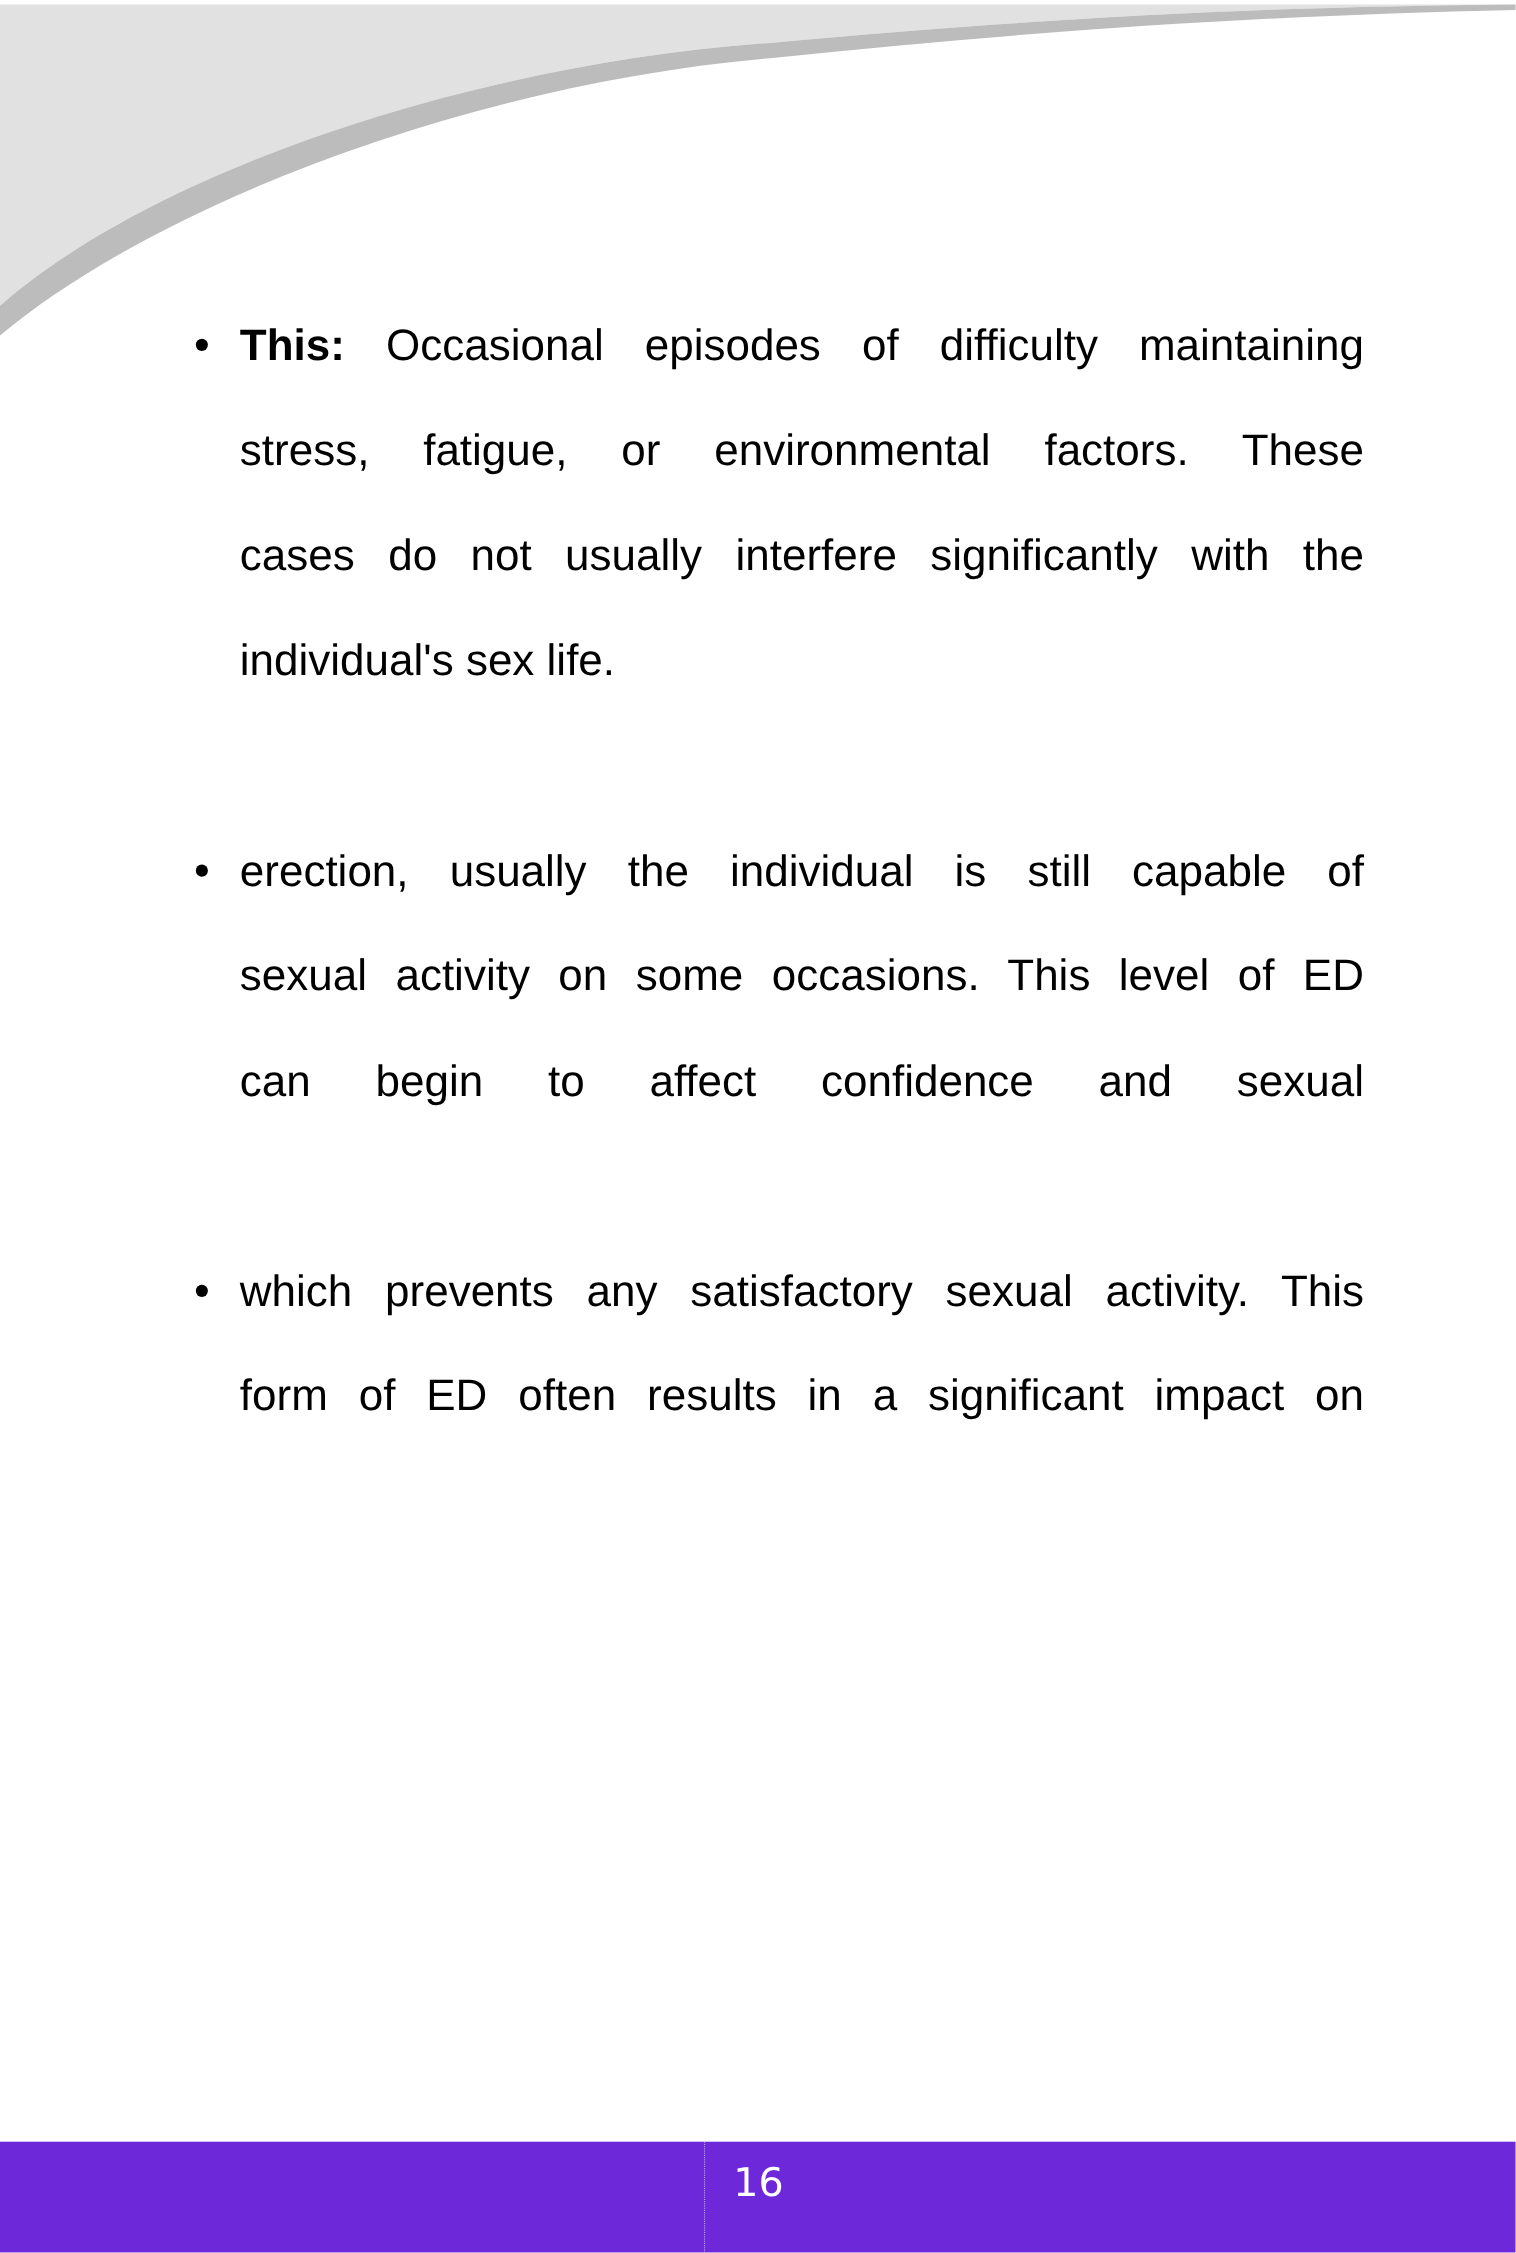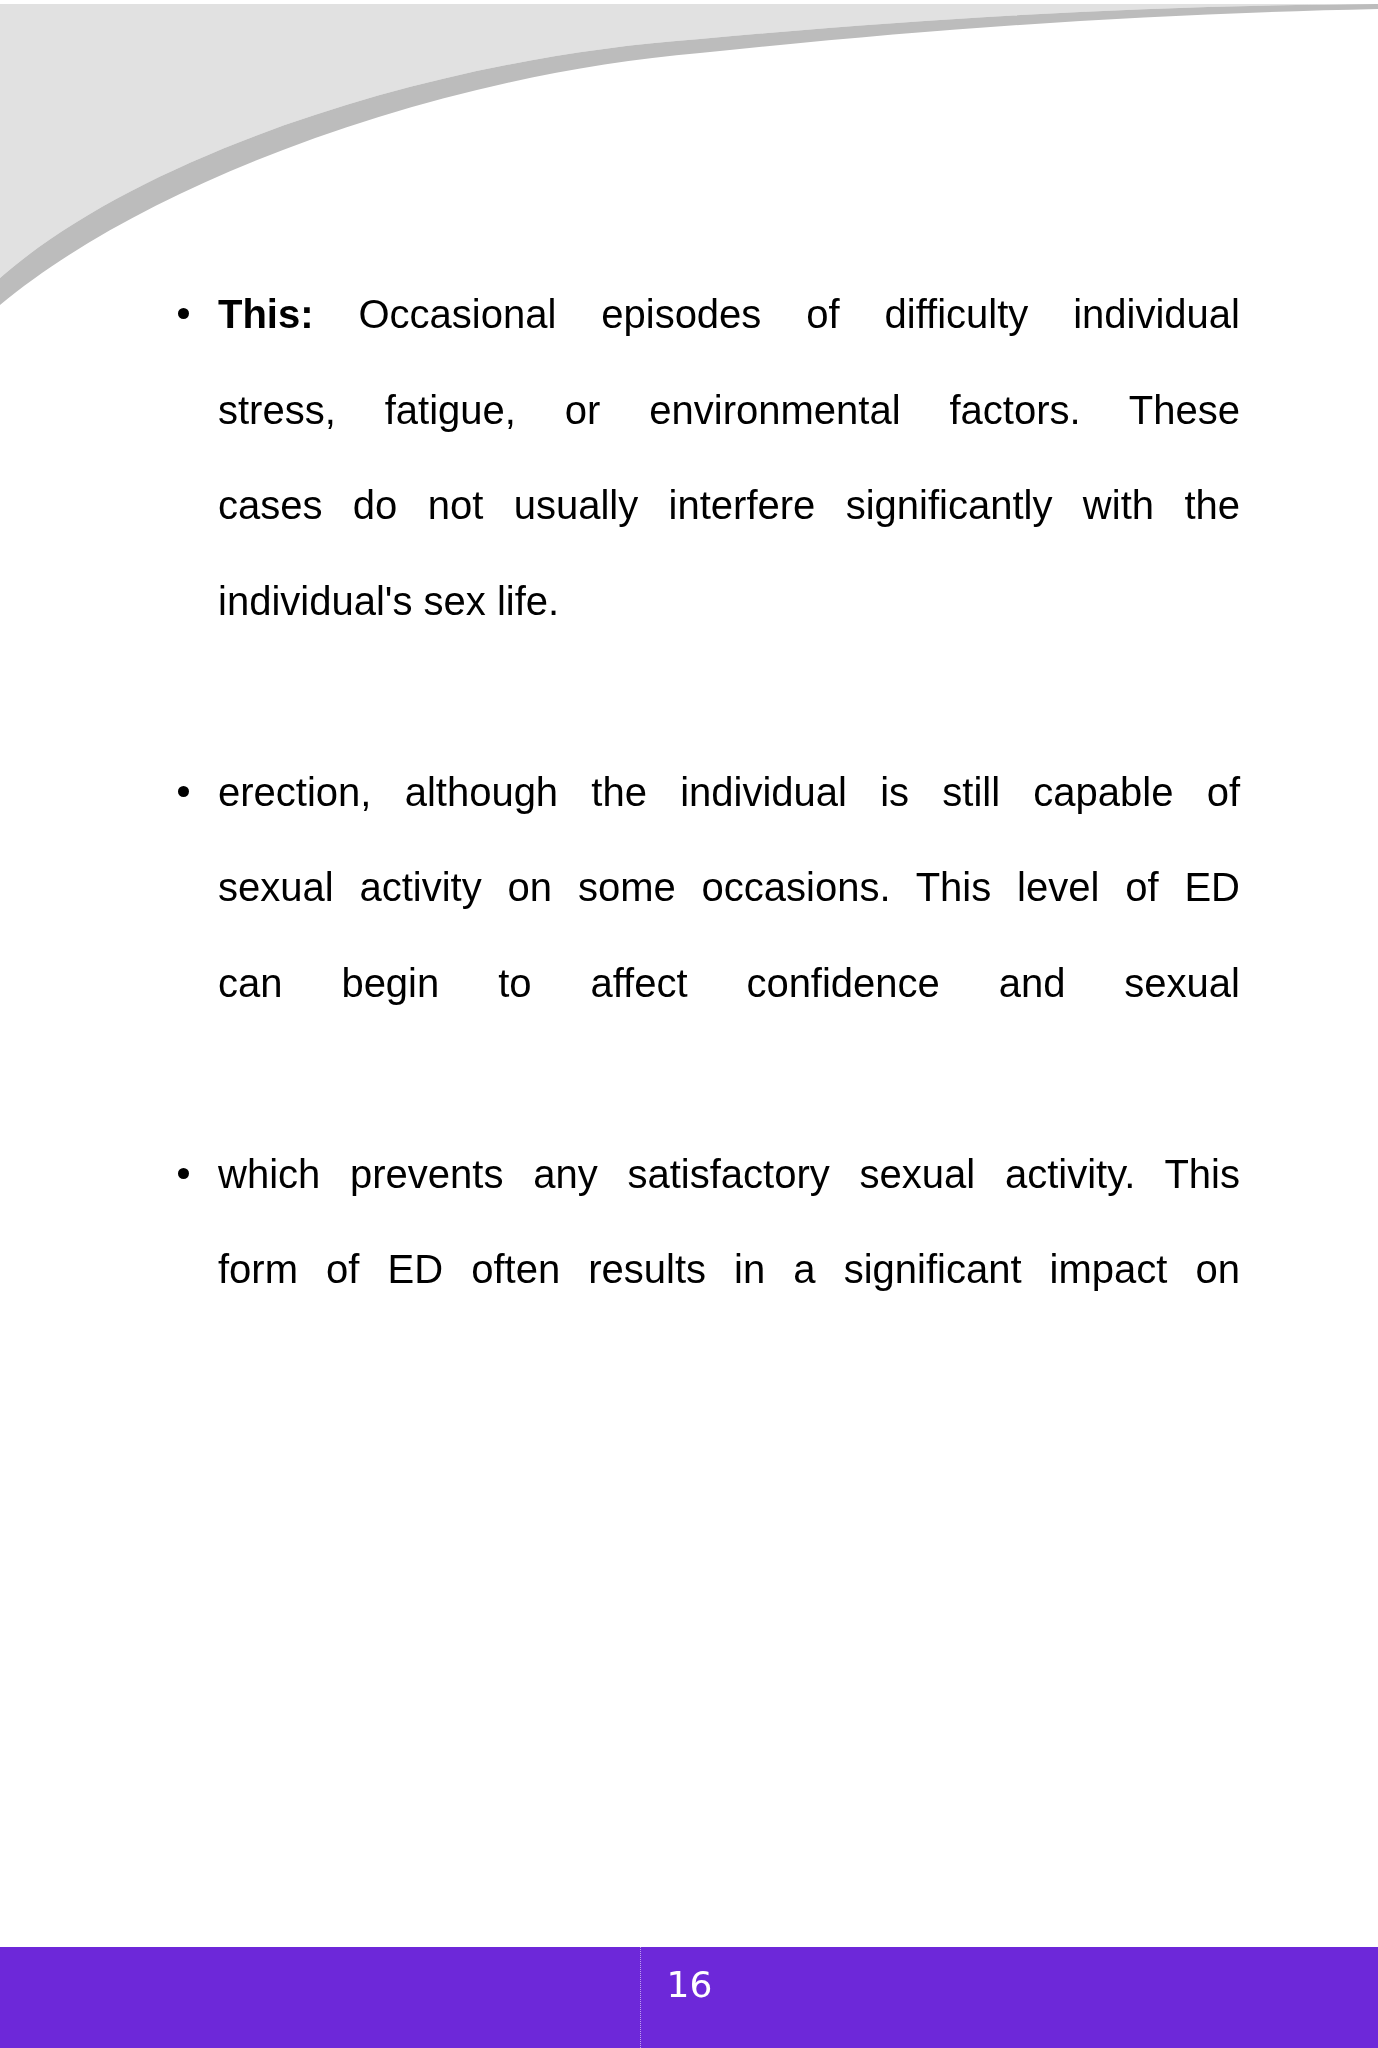--- a/index.html
+++ b/index.html
@@ -70,29 +70,29 @@
     <svg width="1378" height="320" viewBox="0 0 1378 320" xmlns="http://www.w3.org/2000/svg">
       <path d="M0,4 L1378,4 C1150,6 950,16 700,39 C430,58 140,155 0,278 Z" fill="#e1e1e1"></path>
       <path d="M0,278 C140,155 430,58 700,39 C950,16 1150,6 1378,4 L1378,9 C1150,14 950,27 700,53 C440,75 150,180 0,305 Z" fill="#bcbcbc"></path>
     </svg>
   </div>
 
   <div class="content">
 
     <div class="para">
       <span class="dot"></span>
-      <div class="ln"><b class="lbl">This:</b> <span>Occasional episodes of difficulty individual</span></div>
+      <div class="ln"><b class="lbl">This:</b> <span>Occasional episodes of difficulty maintaining</span></div>
       <div class="ln">stress, fatigue, or environmental factors. These</div>
       <div class="ln">cases do not usually interfere significantly with the</div>
       <div class="ln last">individual's sex life.</div>
     </div>
 
     <div class="para">
       <span class="dot"></span>
-      <div class="ln">erection, although the individual is still capable of</div>
+      <div class="ln">erection, usually the individual is still capable of</div>
       <div class="ln">sexual activity on some occasions. This level of ED</div>
       <div class="ln">can begin to affect confidence and sexual</div>
     </div>
 
     <div class="para">
       <span class="dot"></span>
       <div class="ln">which prevents any satisfactory sexual activity. This</div>
       <div class="ln">form of ED often results in a significant impact on</div>
     </div>
 

